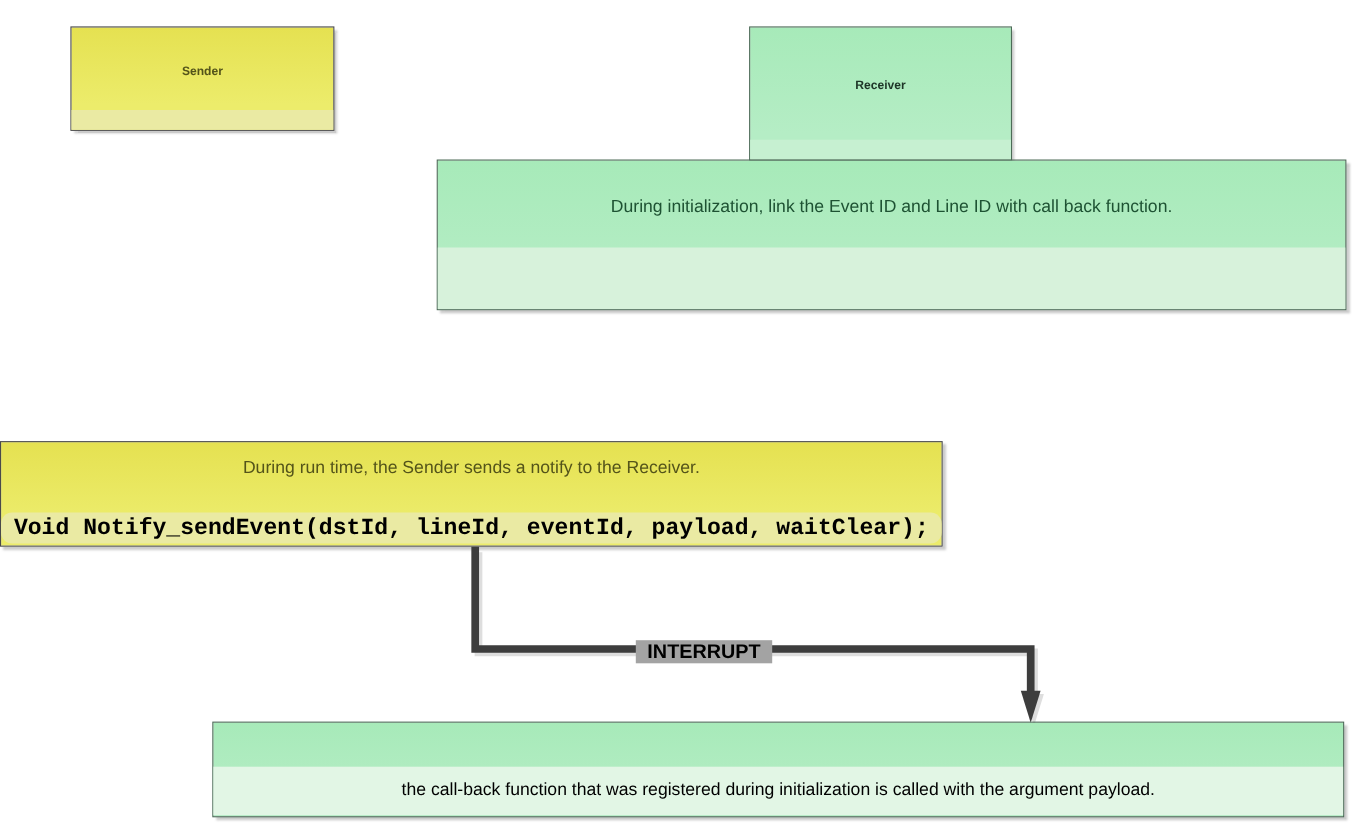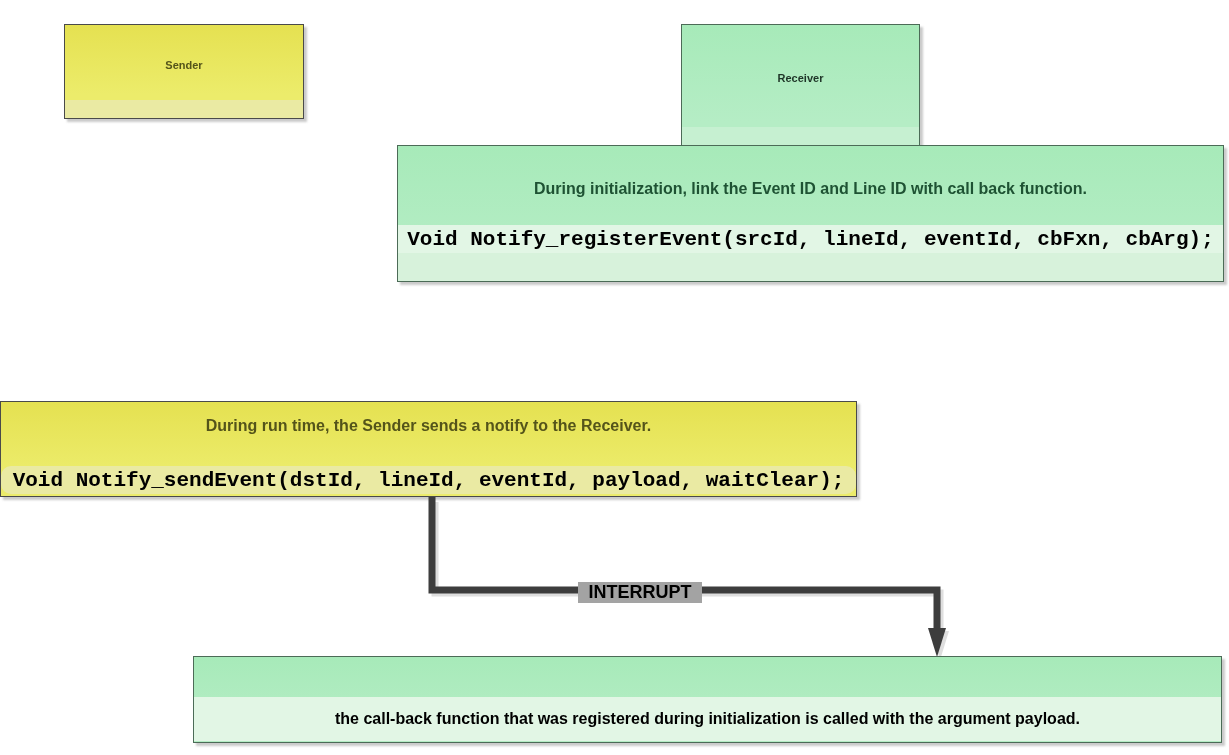--- a/index.html
+++ b/index.html
@@ -27,21 +27,21 @@
     border:1px solid var(--border-green);
   }
   .entity-label{
     position:absolute;left:0;right:0;top:0;bottom:14px;
     display:flex;align-items:center;justify-content:center;
     font-size:11px;font-weight:bold;
   }
   .bottom-band{position:absolute;left:0;right:0;bottom:0;height:18px;}
   .desc{
     position:absolute;left:0;right:0;text-align:center;
-    font-size:16px;font-weight:bold;line-height:20px;color:var(--dark-green-text);
+    font-size:16px;font-weight:normal;line-height:20px;color:var(--dark-green-text);
   }
   .code-band{
     position:absolute;left:0;right:0;
     display:flex;align-items:center;justify-content:center;
   }
   .code{
     font-family:"Liberation Mono","DejaVu Sans Mono",monospace;
     font-weight:bold;font-size:21px;color:var(--code-text);white-space:nowrap;
   }
   .arrow-svg{position:absolute;left:0;top:0;width:1229px;height:755px;pointer-events:none;}
@@ -61,23 +61,20 @@
     <div class="entity-label" style="color:var(--olive-text);">Sender</div>
   </div>
 
   <div class="box gbox" style="left:681px;top:24px;width:239px;height:122px;">
     <div class="bottom-band" style="background:var(--green-band-small);"></div>
     <div class="entity-label" style="color:#1e3527;">Receiver</div>
   </div>
 
   <div class="box gbox" style="left:397px;top:145px;width:827px;height:137px;">
     <div style="position:absolute;left:0;right:0;top:79px;bottom:0;background:var(--green-below);"></div>
-    <div class="code-band" style="top:79px;height:28px;background:var(--green-code-band);">
-      <span class="code">Void Notify_registerEvent(srcId, lineId, eventId, cbFxn, cbArg);</span>
-    </div>
     <div class="desc" style="top:33px;">During initialization, link the Event ID and Line ID with call back function.</div>
   </div>
 
   <div class="box ybox" style="left:0px;top:401px;width:857px;height:96px;">
     <div class="code-band" style="top:64px;height:28px;background:var(--yellow-band);border-radius:10px;">
       <span class="code">Void Notify_sendEvent(dstId, lineId, eventId, payload, waitClear);</span>
     </div>
     <div class="desc" style="top:14px;color:var(--olive-text);">During run time, the Sender sends a notify to the Receiver.</div>
   </div>
 

